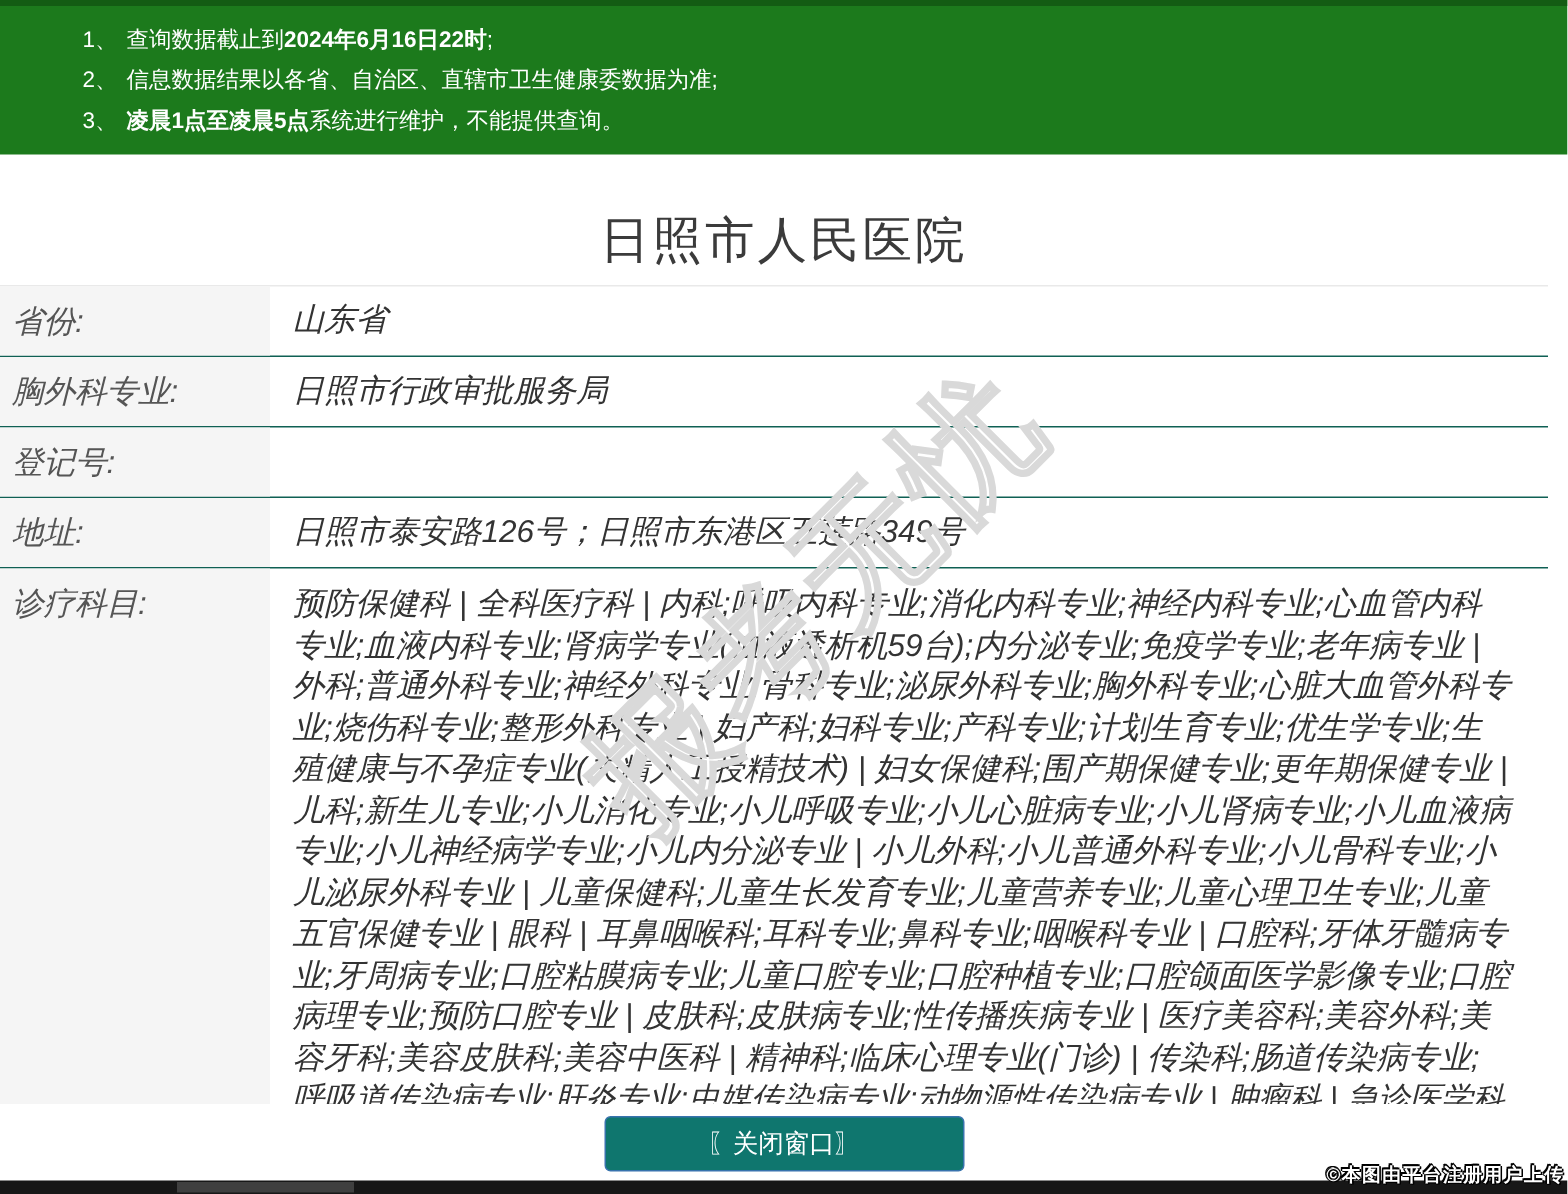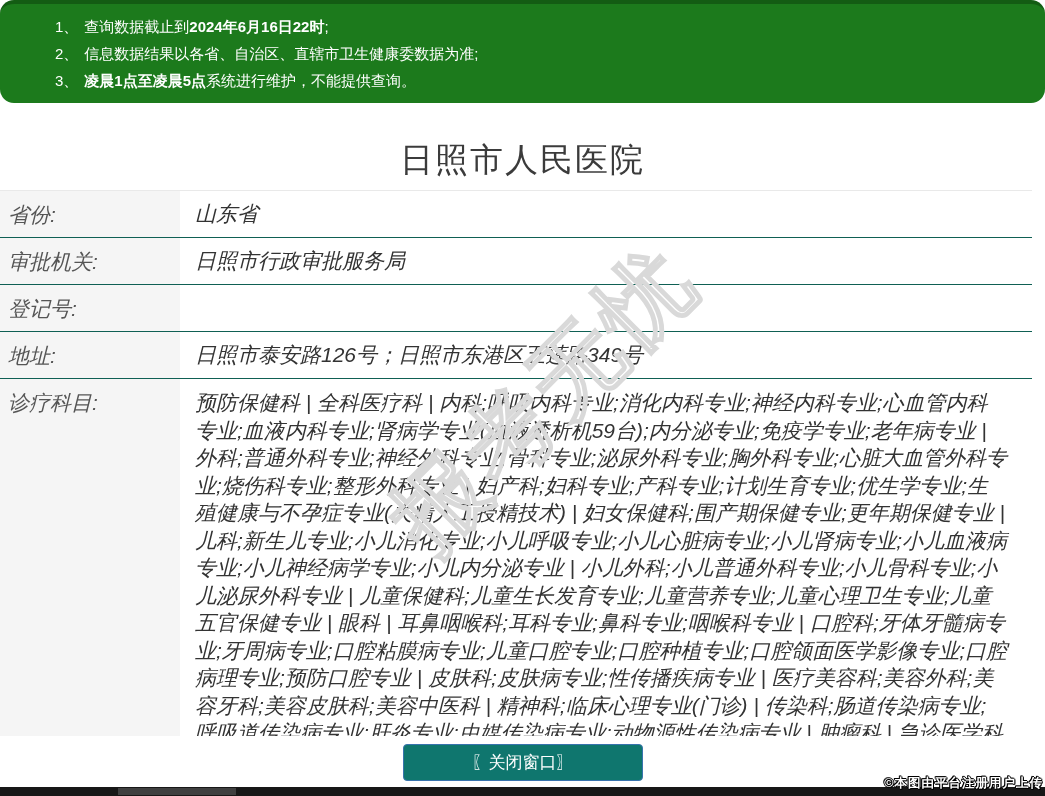--- a/index.html
+++ b/index.html
@@ -1,20 +1,20 @@
 <!DOCTYPE html>
 <html><head>
 <meta charset="utf-8">
 <style>
   html,body{margin:0;padding:0;}
   body{font-family:"Liberation Sans","DejaVu Sans",sans-serif;background:#fff;}
   .page{position:relative;width:1045px;height:796px;overflow:hidden;background:#fff;}
 
   
-  .banner{box-sizing:border-box;width:100%;height:103px;background:#1c7a1c;border-top:4px solid #135c13;padding:9px 10px 0 55px;border-radius:14px;}
+  .banner{box-sizing:border-box;width:100%;height:103px;background:#1c7a1c;border-top:4px solid #135c13;padding:9px 10px 0 55px;}
   .notice-line{color:#fff;font-size:15px;line-height:27px;white-space:nowrap;}
   .notice-line .num{margin-right:6px;}
   .notice-line .b{font-weight:bold;}
 
   
   .title{margin:33px auto 0;text-align:center;font-size:33px;line-height:48px;font-weight:400;color:#3b3b3b;letter-spacing:2px;}
 
   
   .info-table{margin-top:6px;margin-right:13px;}
   .row{display:flex;border-top:1px solid #0f6054;}
@@ -56,21 +56,21 @@
   </div>
 
   <div class="title">日照市人民医院</div>
 
   <div class="info-table">
     <div class="row">
       <div class="cell label">省份:</div>
       <div class="cell value">山东省</div>
     </div>
     <div class="row">
-      <div class="cell label">审批机关:</div>
+      <div class="cell label">胸外科专业:</div>
       <div class="cell value">日照市行政审批服务局</div>
     </div>
     <div class="row">
       <div class="cell label">登记号:</div>
     </div>
     <div class="row">
       <div class="cell label">地址:</div>
       <div class="cell value">日照市泰安路126号；日照市东港区五莲路349号</div>
     </div>
     <div class="row multiline">

